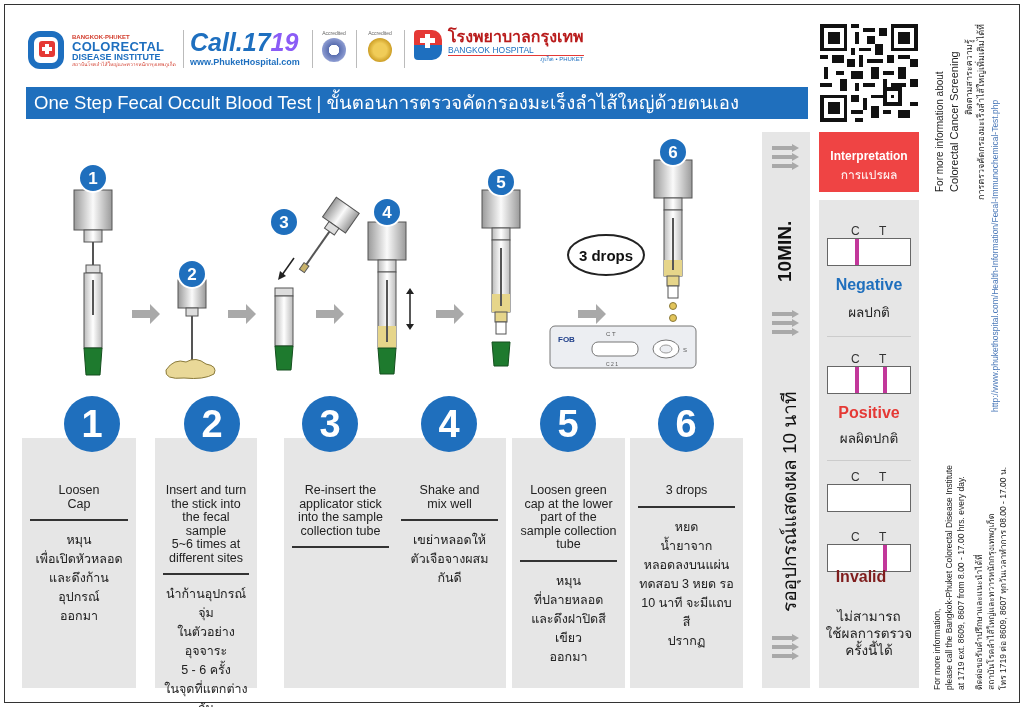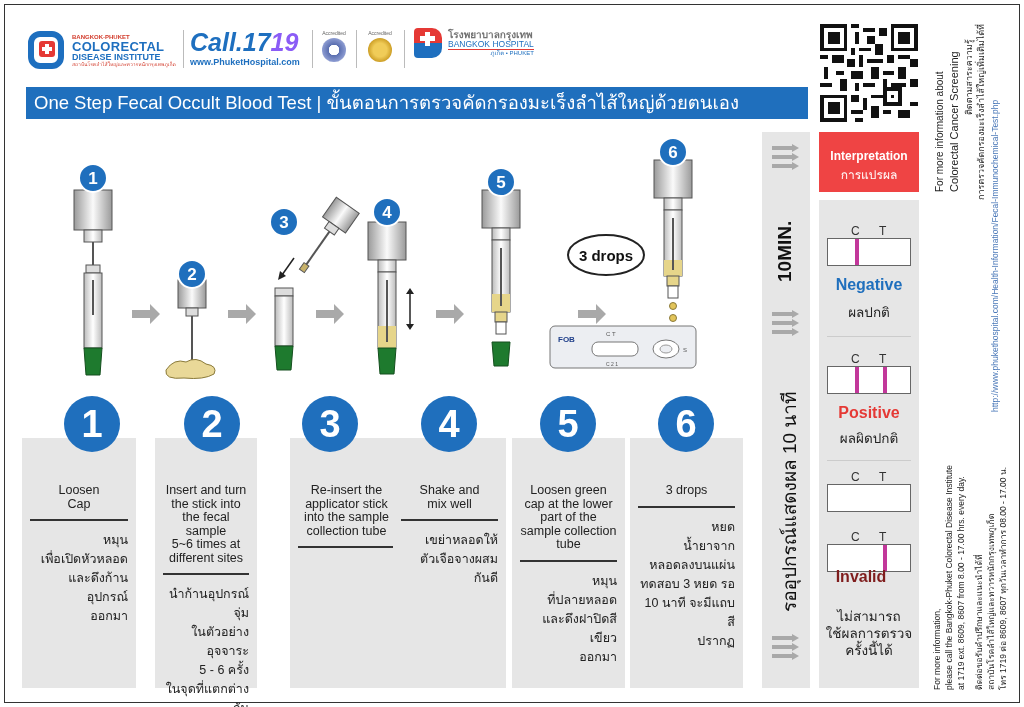--- a/index.html
+++ b/index.html
@@ -27,21 +27,21 @@
   .accr { position: absolute; top: 30px; width: 28px; text-align: center; }
   .accr-lbl { font-size: 5px; color: #666; }
   .accr-badge { width: 24px; height: 24px; border-radius: 50%; margin: 2px auto 0; }
   .bh { position: absolute; left: 414px; top: 28px; display: flex; align-items: center; }
   .bh-mark { width: 28px; height: 30px; position: relative; }
   .bh-mark .top { position: absolute; left: 0; top: 0; width: 28px; height: 15px; background: #e53935; border-radius: 4px 10px 0 0; }
   .bh-mark .bot { position: absolute; left: 0; top: 15px; width: 28px; height: 15px; background: #1e6fbf; border-radius: 0 0 10px 4px; }
   .bh-mark .cross-v { position: absolute; left: 11px; top: 4px; width: 5px; height: 14px; background: #fff; }
   .bh-mark .cross-h { position: absolute; left: 6px; top: 8px; width: 15px; height: 5px; background: #fff; }
   .bh-text { margin-left: 6px; line-height: 1.1; }
-  .bh-thai { font-size: 10px; color: #737373; font-weight: bold; }
+  .bh-thai { font-size: 16px; color: #b91c1c; font-weight: bold; }
   .bh-en { font-size: 8.5px; color: #1e6fbf; }
   .bh-loc { font-size: 6px; color: #1e6fbf; text-align: right; border-top: 1px solid #e53935; }
 
   .title-bar { position: absolute; left: 26px; top: 87px; width: 782px; height: 32px; background: #1f6fbd; color: #fff; font-size: 18.5px; line-height: 32px; padding-left: 8px; white-space: nowrap; overflow: hidden; }
 
   
   .qr { position: absolute; left: 820px; top: 24px; width: 98px; height: 98px; background: #fff; }
   .qr svg { width: 98px; height: 98px; }
 
   
@@ -49,21 +49,21 @@
 
   
   .illus { position: absolute; left: 26px; top: 130px; width: 710px; height: 270px; }
   .illus svg { width: 100%; height: 100%; }
 
   
   .card { position: absolute; top: 438px; height: 250px; background: #e6e6e6; text-align: center; color: #222; }
   .num-circle { position: absolute; top: 396px; width: 56px; height: 56px; border-radius: 50%; background: #1f6fbd; color: #fff; font-weight: bold; font-size: 38px; line-height: 56px; text-align: center; }
   .card-en { font-size: 12.5px; line-height: 13.5px; margin-top: 46px; padding: 0 6px; font-family: "Liberation Sans Narrow", "Liberation Sans", sans-serif; }
   .card-rule { height: 2px; background: #333; margin: 8px 8px 10px; }
-  .card-th { font-size: 12.5px; line-height: 19px; padding: 0 8px; text-align: right; }
+  .card-th { font-size: 12.5px; line-height: 19px; padding: 0 8px; }
 
   
   .strip { position: absolute; left: 762px; top: 132px; width: 48px; height: 556px; background: #e6e6e6; }
   .arrows { position: absolute; left: 10px; width: 28px; }
   .arr { height: 6px; margin: 3px 0; position: relative; }
   .arr::before { content: ""; position: absolute; left: 0; top: 1px; width: 20px; height: 4px; background: #a9a9a9; }
   .arr::after { content: ""; position: absolute; left: 20px; top: -1px; border-left: 7px solid #a9a9a9; border-top: 4px solid transparent; border-bottom: 4px solid transparent; }
 
   
   .interp-head { position: absolute; left: 819px; top: 132px; width: 100px; height: 60px; background: #ef4444; color: #fff; text-align: center; }
@@ -324,21 +324,21 @@
 different sites</div>
   <div class="card-rule"></div>
   <div class="card-th" style="white-space:pre-line">นำก้านอุปกรณ์จุ่ม
 ในตัวอย่าง
 อุจจาระ
 5 - 6 ครั้ง
 ในจุดที่แตกต่างกัน</div>
 </div>
 <div class="num-circle" style="left:184px">2</div>
 
-<div class="card" style="left:290px;width:113px">
+<div class="card" style="left:284px;width:113px">
   <div class="card-en" style="white-space:pre-line">Re-insert the
 applicator stick
 into the sample
 collection tube</div>
   <div class="card-rule"></div>
 </div>
 <div class="num-circle" style="left:302px">3</div>
 
 <div class="card" style="left:393px;width:113px">
   <div class="card-en" style="white-space:pre-line">Shake and

